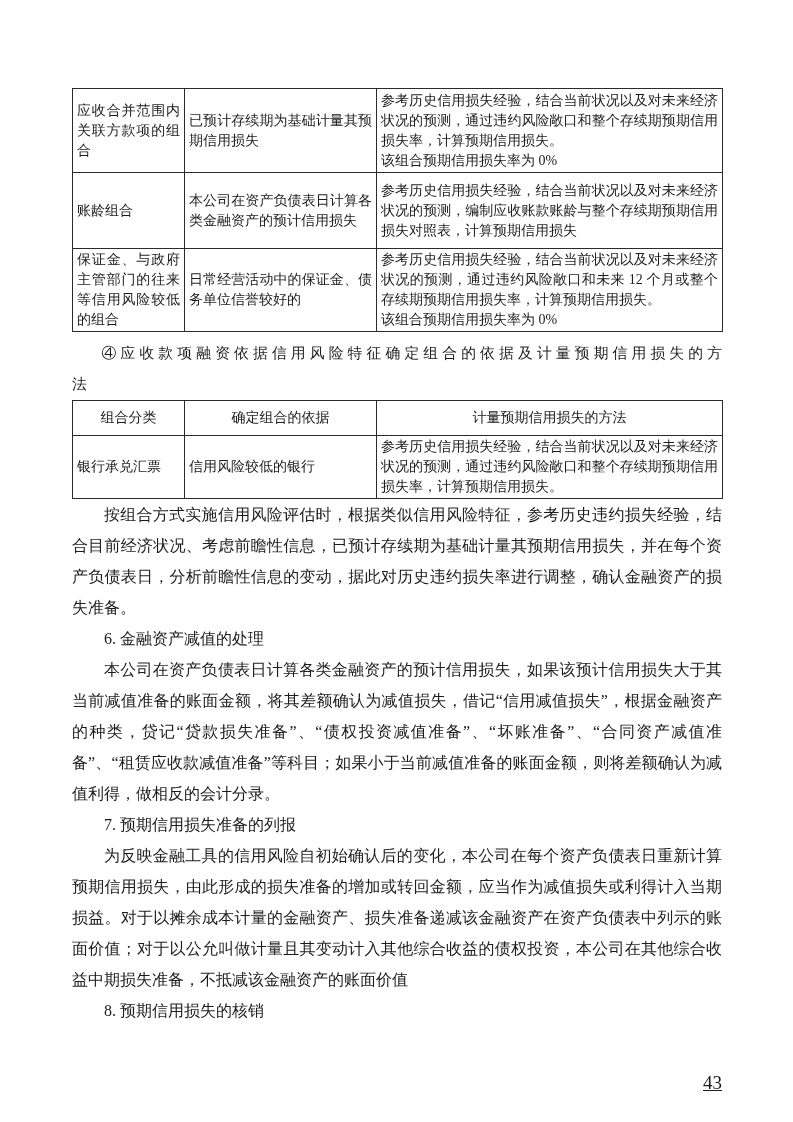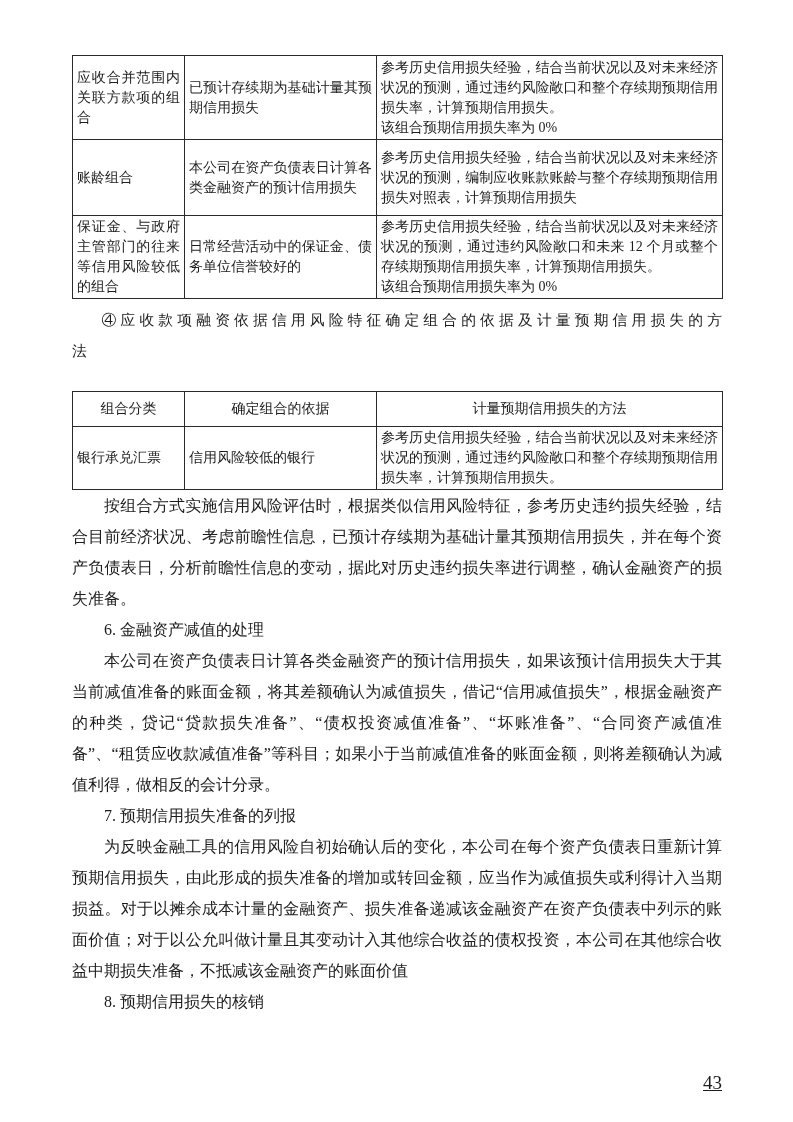--- a/index.html
+++ b/index.html
@@ -4,21 +4,21 @@
 <style>
   * { margin: 0; padding: 0; box-sizing: border-box; }
   html, body { background: #ffffff; }
   .page {
     width: 793px;
     height: 1122px;
     background: #ffffff;
     color: #1c1c1c;
     font-family: "Liberation Serif", "DejaVu Serif", serif;
     position: relative;
-    padding: 55px 71px 0 72px;
+    padding: 88px 71px 0 72px;
     overflow: hidden;
   }
   table.tbl {
     border-collapse: collapse;
     table-layout: fixed;
     width: 650px;
     font-size: 14px;
     line-height: 20px;
   }
   table.tbl td {
@@ -26,21 +26,21 @@
     padding: 1px 4px;
     vertical-align: middle;
     text-align: justify;
   }
   td.c1 { width: 112px; }
   td.c2 { width: 192px; }
   td.c3 { width: 346px; }
   tr.t1-r1 td { height: 84px; }
   tr.t1-r2 td { height: 76px; }
   tr.t1-r3 td { height: 78px; }
-  .tbl-mid { margin-top: 24px; }
+  .tbl-mid { }
   .tbl-mid tr.hdr td { height: 35px; text-align: center; }
   .tbl-mid tr.row td { height: 62px; }
   .cell-note:empty { display: none; }
   .para {
     font-size: 16px;
     line-height: 31px;
     text-align: justify;
     text-indent: 2em;
   }
   .heading {

